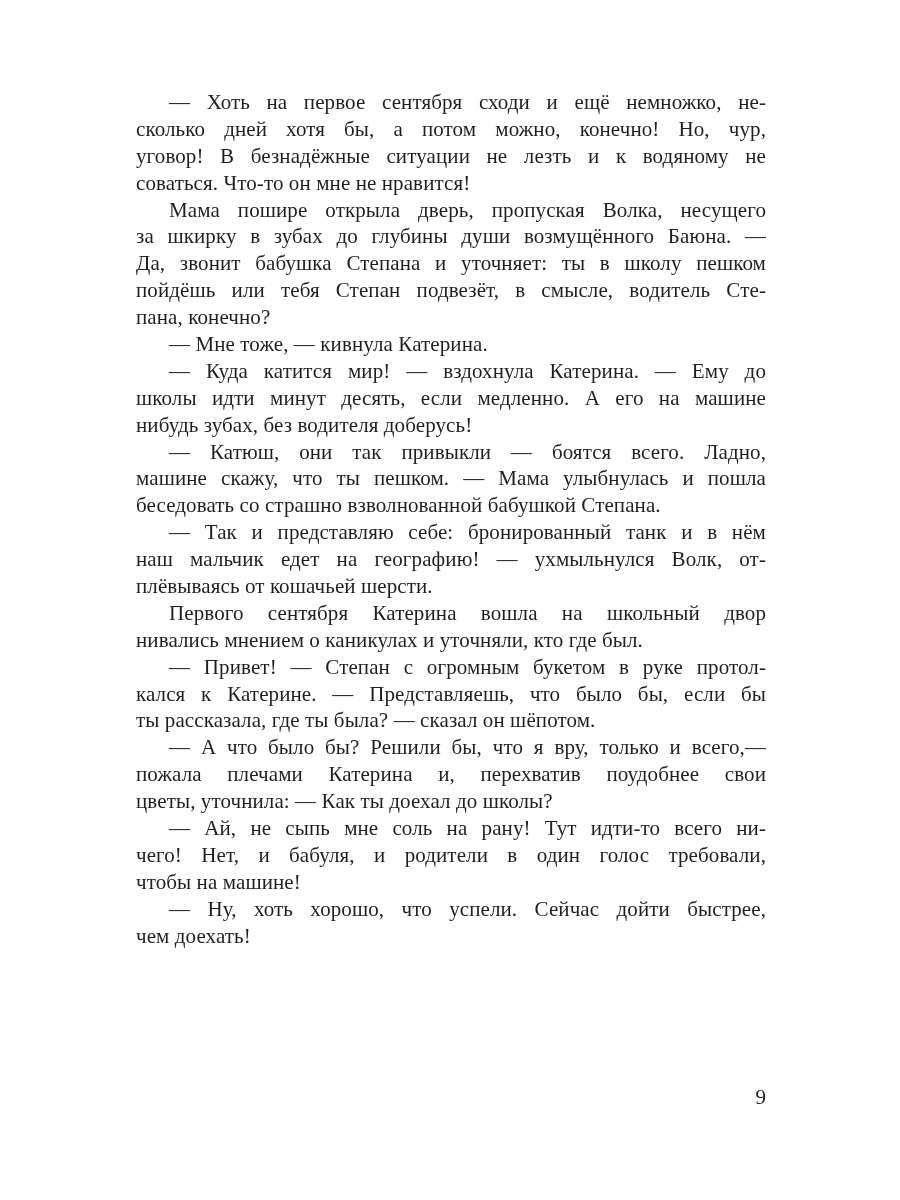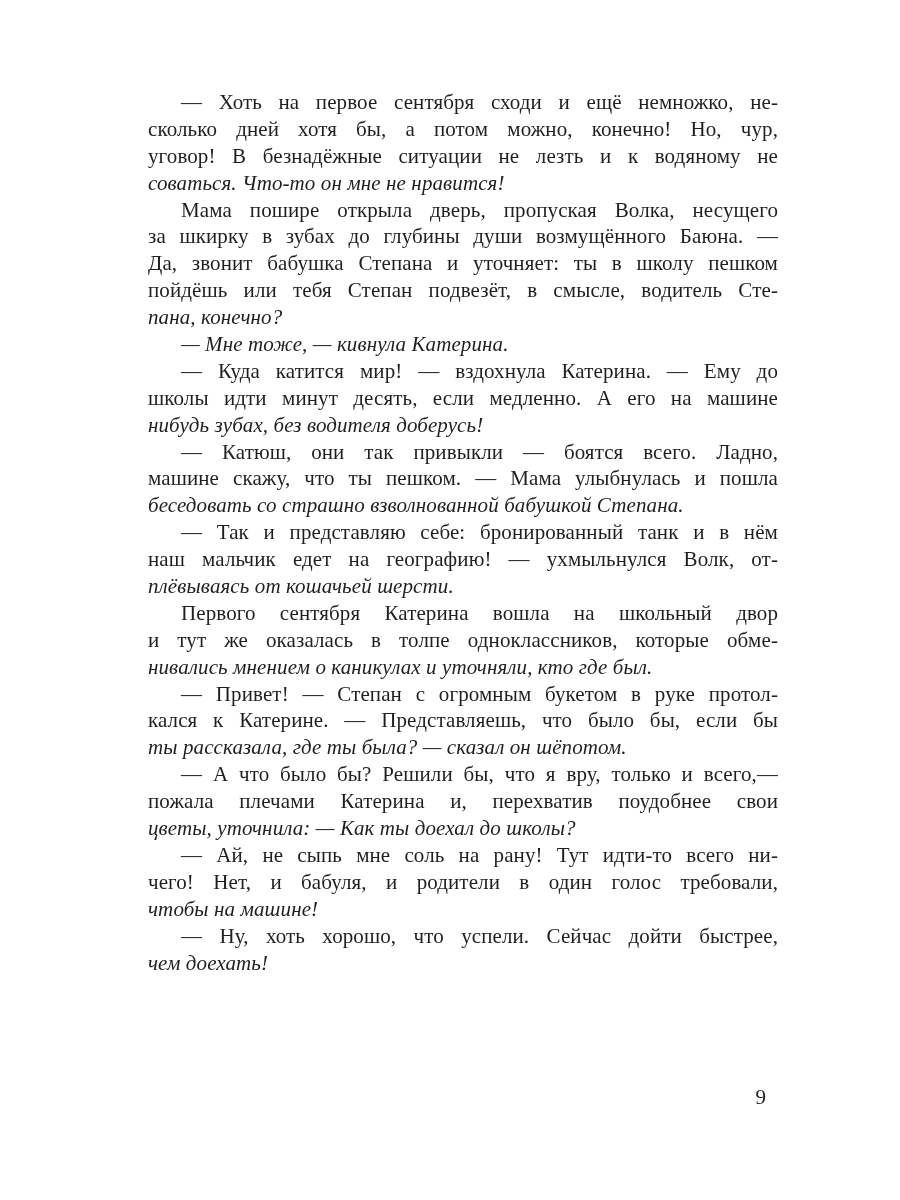--- a/index.html
+++ b/index.html
@@ -11,21 +11,21 @@
     position: relative;
     width: 900px;
     height: 1200px;
     background: #ffffff;
     overflow: hidden;
     font-family: "Liberation Serif", "DejaVu Serif", serif;
     color: #1f1f1f;
   }
   .text-block {
     position: absolute;
-    left: 148px;
+    left: 136px;
     top: 89px;
     width: 630px;
   }
   .para {
     margin: 0;
     padding: 0;
   }
   .line {
     height: 26.9px;
     line-height: 26.9px;
@@ -34,21 +34,20 @@
     text-align-last: justify;
     overflow: hidden;
     white-space: normal;
     letter-spacing: 0.1px;
   }
   .line.first {
     text-indent: 33px;
   }
   .line.last {
     text-align-last: left;
-    font-style: italic;
   }
   .folio {
     position: absolute;
     left: 136px;
     top: 1084px;
     width: 630px;
     height: 27px;
     line-height: 27px;
     font-size: 21px;
     text-align: right;
@@ -86,21 +85,20 @@
         <div class="line">машине скажу, что ты пешком. — Мама улыбнулась и пошла</div>
         <div class="line last">беседовать со страшно взволнованной бабушкой Степана.</div>
       </div>
       <div class="para">
         <div class="line first">— Так и представляю себе: бронированный танк и в нём</div>
         <div class="line">наш мальчик едет на географию! — ухмыльнулся Волк, от-</div>
         <div class="line last">плёвываясь от кошачьей шерсти.</div>
       </div>
       <div class="para">
         <div class="line first">Первого сентября Катерина вошла на школьный двор</div>
-        <div class="line">и тут же оказалась в толпе одноклассников, которые обме-</div>
         <div class="line last">нивались мнением о каникулах и уточняли, кто где был.</div>
       </div>
       <div class="para">
         <div class="line first">— Привет! — Степан с огромным букетом в руке протол-</div>
         <div class="line">кался к Катерине. — Представляешь, что было бы, если бы</div>
         <div class="line last">ты рассказала, где ты была? — сказал он шёпотом.</div>
       </div>
       <div class="para">
         <div class="line first">— А что было бы? Решили бы, что я вру, только и всего,—</div>
         <div class="line">пожала плечами Катерина и, перехватив поудобнее свои</div>

